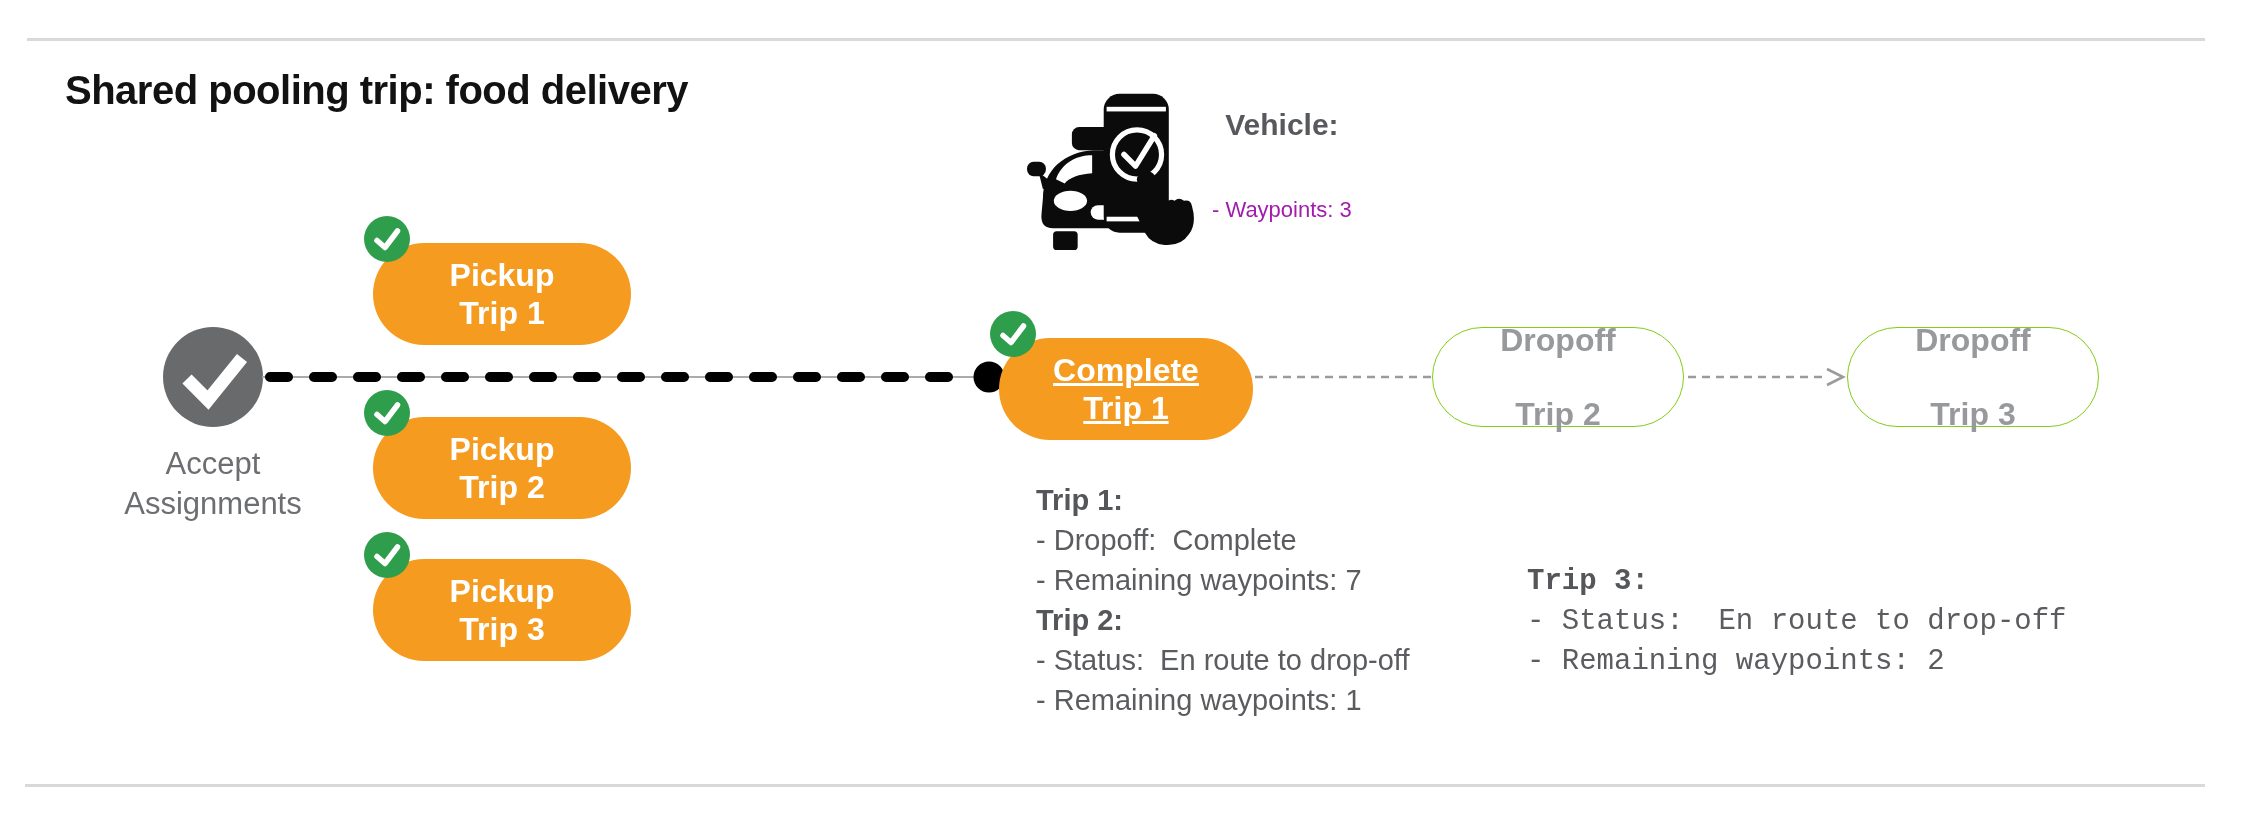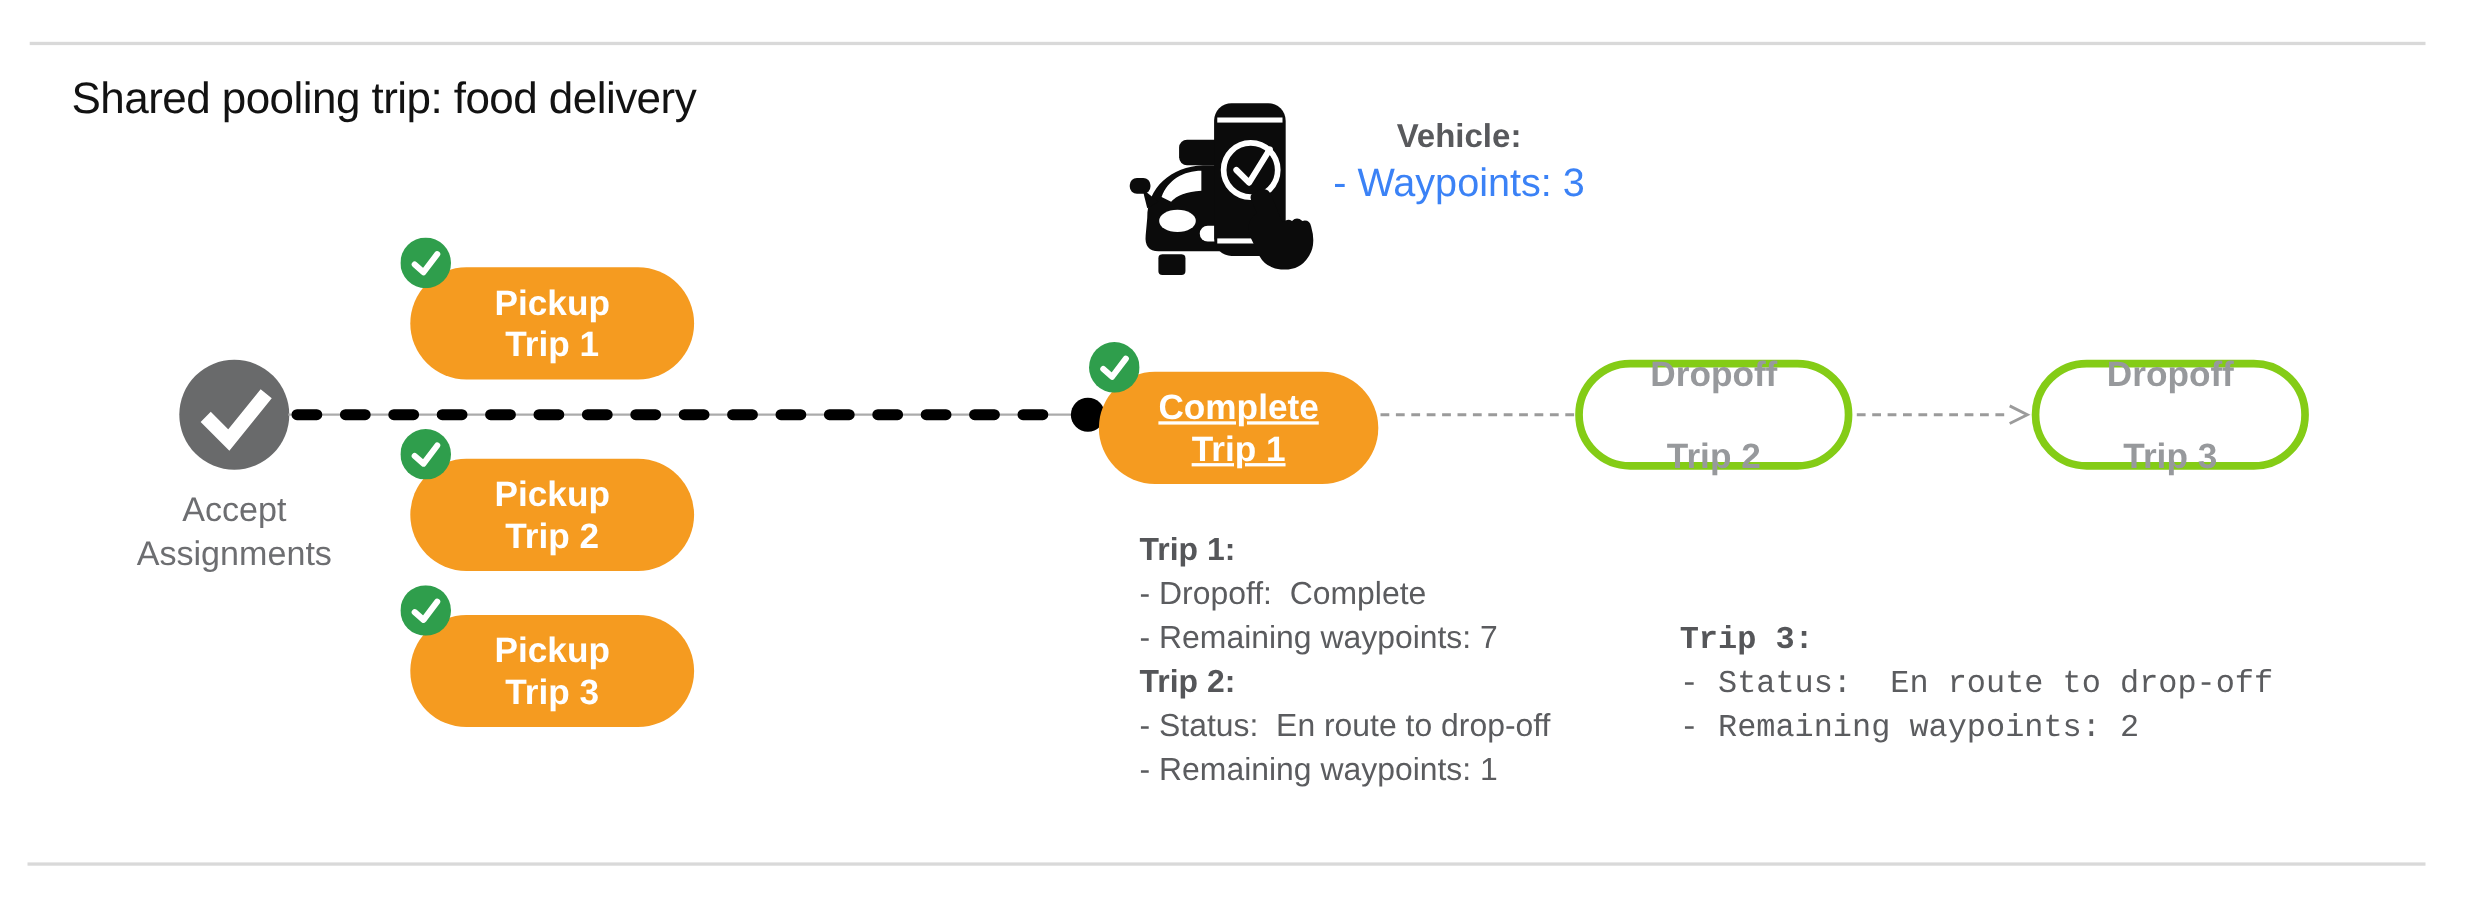--- a/index.html
+++ b/index.html
@@ -11,28 +11,28 @@
     background: #ffffff;
     overflow: hidden;
     font-family: "Liberation Sans", "DejaVu Sans", sans-serif;
   }
   .hline { position: absolute; height: 3px; background: #d9d9d9; }
   .hline.top { left: 27px; top: 38px; width: 2178px; }
   .hline.bottom { left: 25px; top: 784px; width: 2180px; }
 
   .title {
     position: absolute; left: 65px; top: 68px;
-    font-size: 40px; font-weight: normal; color: #121212;
+    font-size: 40px; font-weight: bold; color: #121212;
     letter-spacing: -0.5px; white-space: pre;
   }
 
   .vehicle-icon { position: absolute; left: 1022px; top: 88px; width: 175px; height: 162px; }
   .vehicle-text { position: absolute; left: 1212px; top: 104px; color: #626366; text-align: center; }
   .vehicle-label { font-size: 30px; font-weight: bold; line-height: 41px; color: #58595c; }
-  .vehicle-waypoints { font-size: 36px; line-height: 41px; color: #3b82f6; white-space: pre; }
+  .vehicle-waypoints { font-size: 22px; line-height: 41px; color: #a21caf; white-space: pre; margin-top: 44px; }
 
   .accept-node {
     position: absolute; left: 163px; top: 327px;
     width: 100px; height: 100px; border-radius: 50%;
     background: #696a6b;
   }
   .accept-node svg { position: absolute; left: 0; top: 0; width: 100%; height: 100%; }
   .accept-label {
     position: absolute; left: 63px; top: 444px; width: 300px;
     text-align: center; font-size: 31px; line-height: 40px; color: #6d6e71;
@@ -44,21 +44,21 @@
     position: absolute; width: 258px; height: 102px; border-radius: 52px;
     background: var(--orange, #f59b20);
     color: #ffffff; font-weight: bold; font-size: 32px; line-height: 38px;
     display: flex; flex-direction: column; align-items: center; justify-content: center;
   }
   .pill.pickup-1 { left: 373px; top: 243px; }
   .pill.pickup-2 { left: 373px; top: 417px; }
   .pill.pickup-3 { left: 373px; top: 559px; }
   .pill.complete { left: 999px; top: 338px; width: 254px; text-decoration: underline; }
   .pill.outline {
-    background: #ffffff; border: 7px solid #84cc16; color: #97999c;
+    background: #ffffff; border: 1px solid #84cc16; color: #97999c;
     width: 252px; height: 100px; border-radius: 50px; gap: 36px;
   }
   .pill.dropoff-2 { left: 1432px; top: 327px; }
   .pill.dropoff-3 { left: 1847px; top: 327px; }
 
   .badge {
     position: absolute; left: -9px; top: -27px; width: 46px; height: 46px;
   }
   .connector { position: absolute; height: 26px; }
   .connector.c1 { left: 1253px; top: 364px; width: 180px; }

